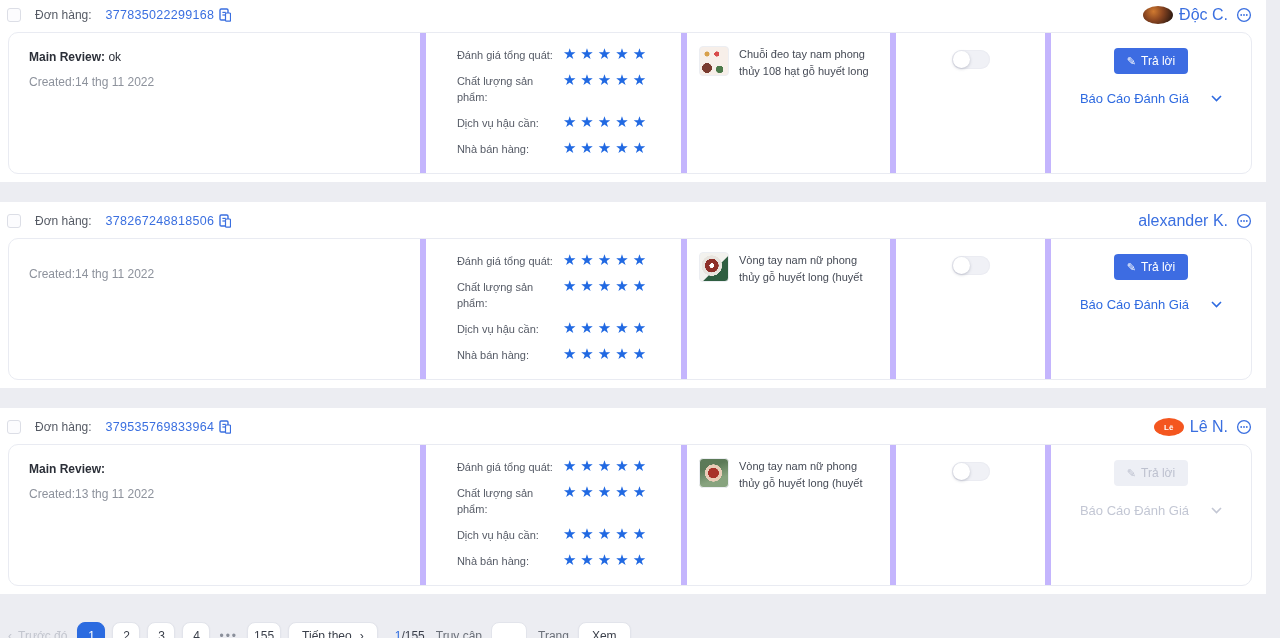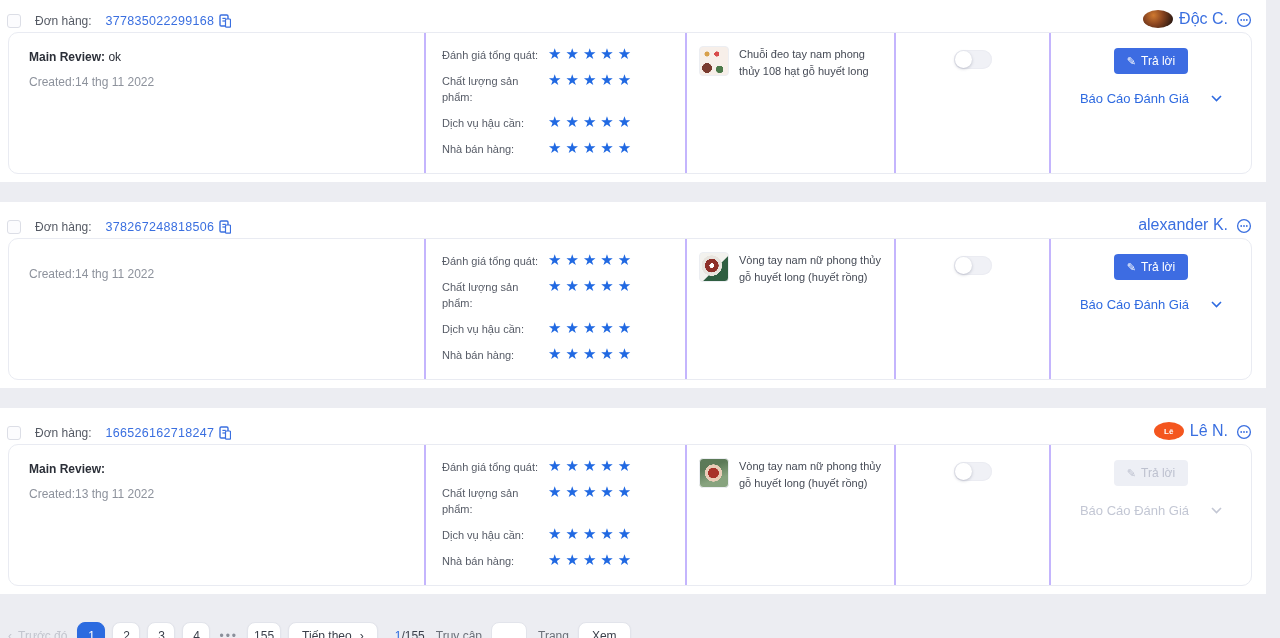--- a/index.html
+++ b/index.html
@@ -4,46 +4,46 @@
 <style>
   * { margin:0; padding:0; box-sizing:border-box; }
   html,body { width:1280px; height:638px; overflow:hidden;
     font-family:"Liberation Sans", sans-serif; background:#ecedf2; }
 
   .group { background:#fff; width:1266px; padding:6px 0 8px; }
   .group.first { padding-top:2px; }
   .group + .group { margin-top:20px; }
 
   
-  .row-head { height:26px; display:flex; align-items:flex-end; padding:0 14px 0 7px; }
+  .row-head { height:26px; display:flex; align-items:center; padding:0 14px 0 7px; }
   .checkbox { width:14px; height:14px; border:1.5px solid #dcdee6; border-radius:3px;
     background:#fcfcfe; margin-right:14px; flex:0 0 auto; }
   .lbl-order { font-size:12px; color:#555a64; margin-right:14px; }
   .order-id { font-size:12.5px; color:#3a6fe0; text-decoration:none; letter-spacing:.3px; }
   .ic { display:inline-flex; align-items:center; }
   .copy-ic { margin-left:5px; cursor:pointer; }
   .spacer { flex:1; }
   .avatar { width:30px; height:18px; border-radius:50%; margin-right:6px; flex:0 0 auto;
     display:flex; align-items:center; justify-content:center; }
   .avatar.photo { background:radial-gradient(circle at 35% 30%, #d07a30 0%, #8a4520 40%, #2e1a12 85%); }
   .avatar.initials { background:#f4561f; color:#fff; font-size:8px; font-weight:bold; }
   .user { font-size:16px; color:#3a6fe0; text-decoration:none; margin-right:8px; }
   .chat-ic { cursor:pointer; }
 
   
   .card { margin:4px 14px 0 8px; height:142px; border:1px solid #e9ebf2; border-radius:10px;
     display:flex; background:#fff; overflow:hidden; }
-  .col { border-right:2px solid #c4b5fd; height:100%; }
+  .col { border-right:6px solid #c4b5fd; height:100%; }
   .col:last-child { border-right:none; }
   .col-review { width:417px; padding:17px 20px; }
   .main-review { font-size:12px; color:#2b2f38; }
   .main-review b { font-weight:bold; }
   .created { font-size:12px; color:#8d929c; margin-top:11px; }
   .col-ratings { width:261px; padding:13px 16px 0; }
-  .rrow { display:flex; margin-bottom:8px; }
+  .rrow { display:flex; margin-bottom:8px;justify-content:center; }
   .rlabel { width:100px; flex:0 0 auto; font-size:11px; color:#565b66; line-height:1.45; padding-top:2px; }
   .stars { color:#2169e2; font-size:15px; letter-spacing:4px; line-height:1;
     margin-left:6px; white-space:nowrap; }
   .col-product { width:209px; padding:13px 12px; display:flex; gap:10px; align-items:flex-start; }
   .thumb { width:30px; height:30px; border-radius:4px; flex:0 0 auto; border:1px solid #eceef2; }
   .thumb.t1 { background:
       radial-gradient(circle at 25% 75%, #7a3b2e 0 16%, transparent 17%),
       radial-gradient(circle at 70% 80%, #4c7a4a 0 12%, transparent 13%),
       radial-gradient(circle at 60% 25%, #d84b4b 0 9%, transparent 10%),
       radial-gradient(circle at 25% 25%, #d8a04b 0 8%, transparent 9%),
@@ -233,21 +233,21 @@
           </svg>
         </a>
     </div>
   </div>
 </section>
 
 <section class="group">
   <div class="row-head">
     <span class="checkbox"></span>
     <span class="lbl-order">Đơn hàng:</span>
-    <a class="order-id">166526162718247</a>
+    <a class="order-id">379535769833964</a>
     <span class="ic copy-ic">
       <svg width="12" height="14" viewBox="0 0 12 14">
           <rect x="1" y="1" width="8" height="11" rx="1.2" fill="none" stroke="#3a6fe0" stroke-width="1.4"></rect>
           <line x1="3.4" y1="4.4" x2="6.8" y2="4.4" stroke="#3a6fe0" stroke-width="1.2"></line>
           <line x1="3.4" y1="7" x2="6.8" y2="7" stroke="#3a6fe0" stroke-width="1.2"></line>
           <rect x="6.5" y="5" width="5" height="8.2" rx="1" fill="#fff" stroke="#3a6fe0" stroke-width="1.2"></rect>
         </svg>
     </span>
     <span class="spacer"></span>
     <span class="avatar initials">Lê</span>

